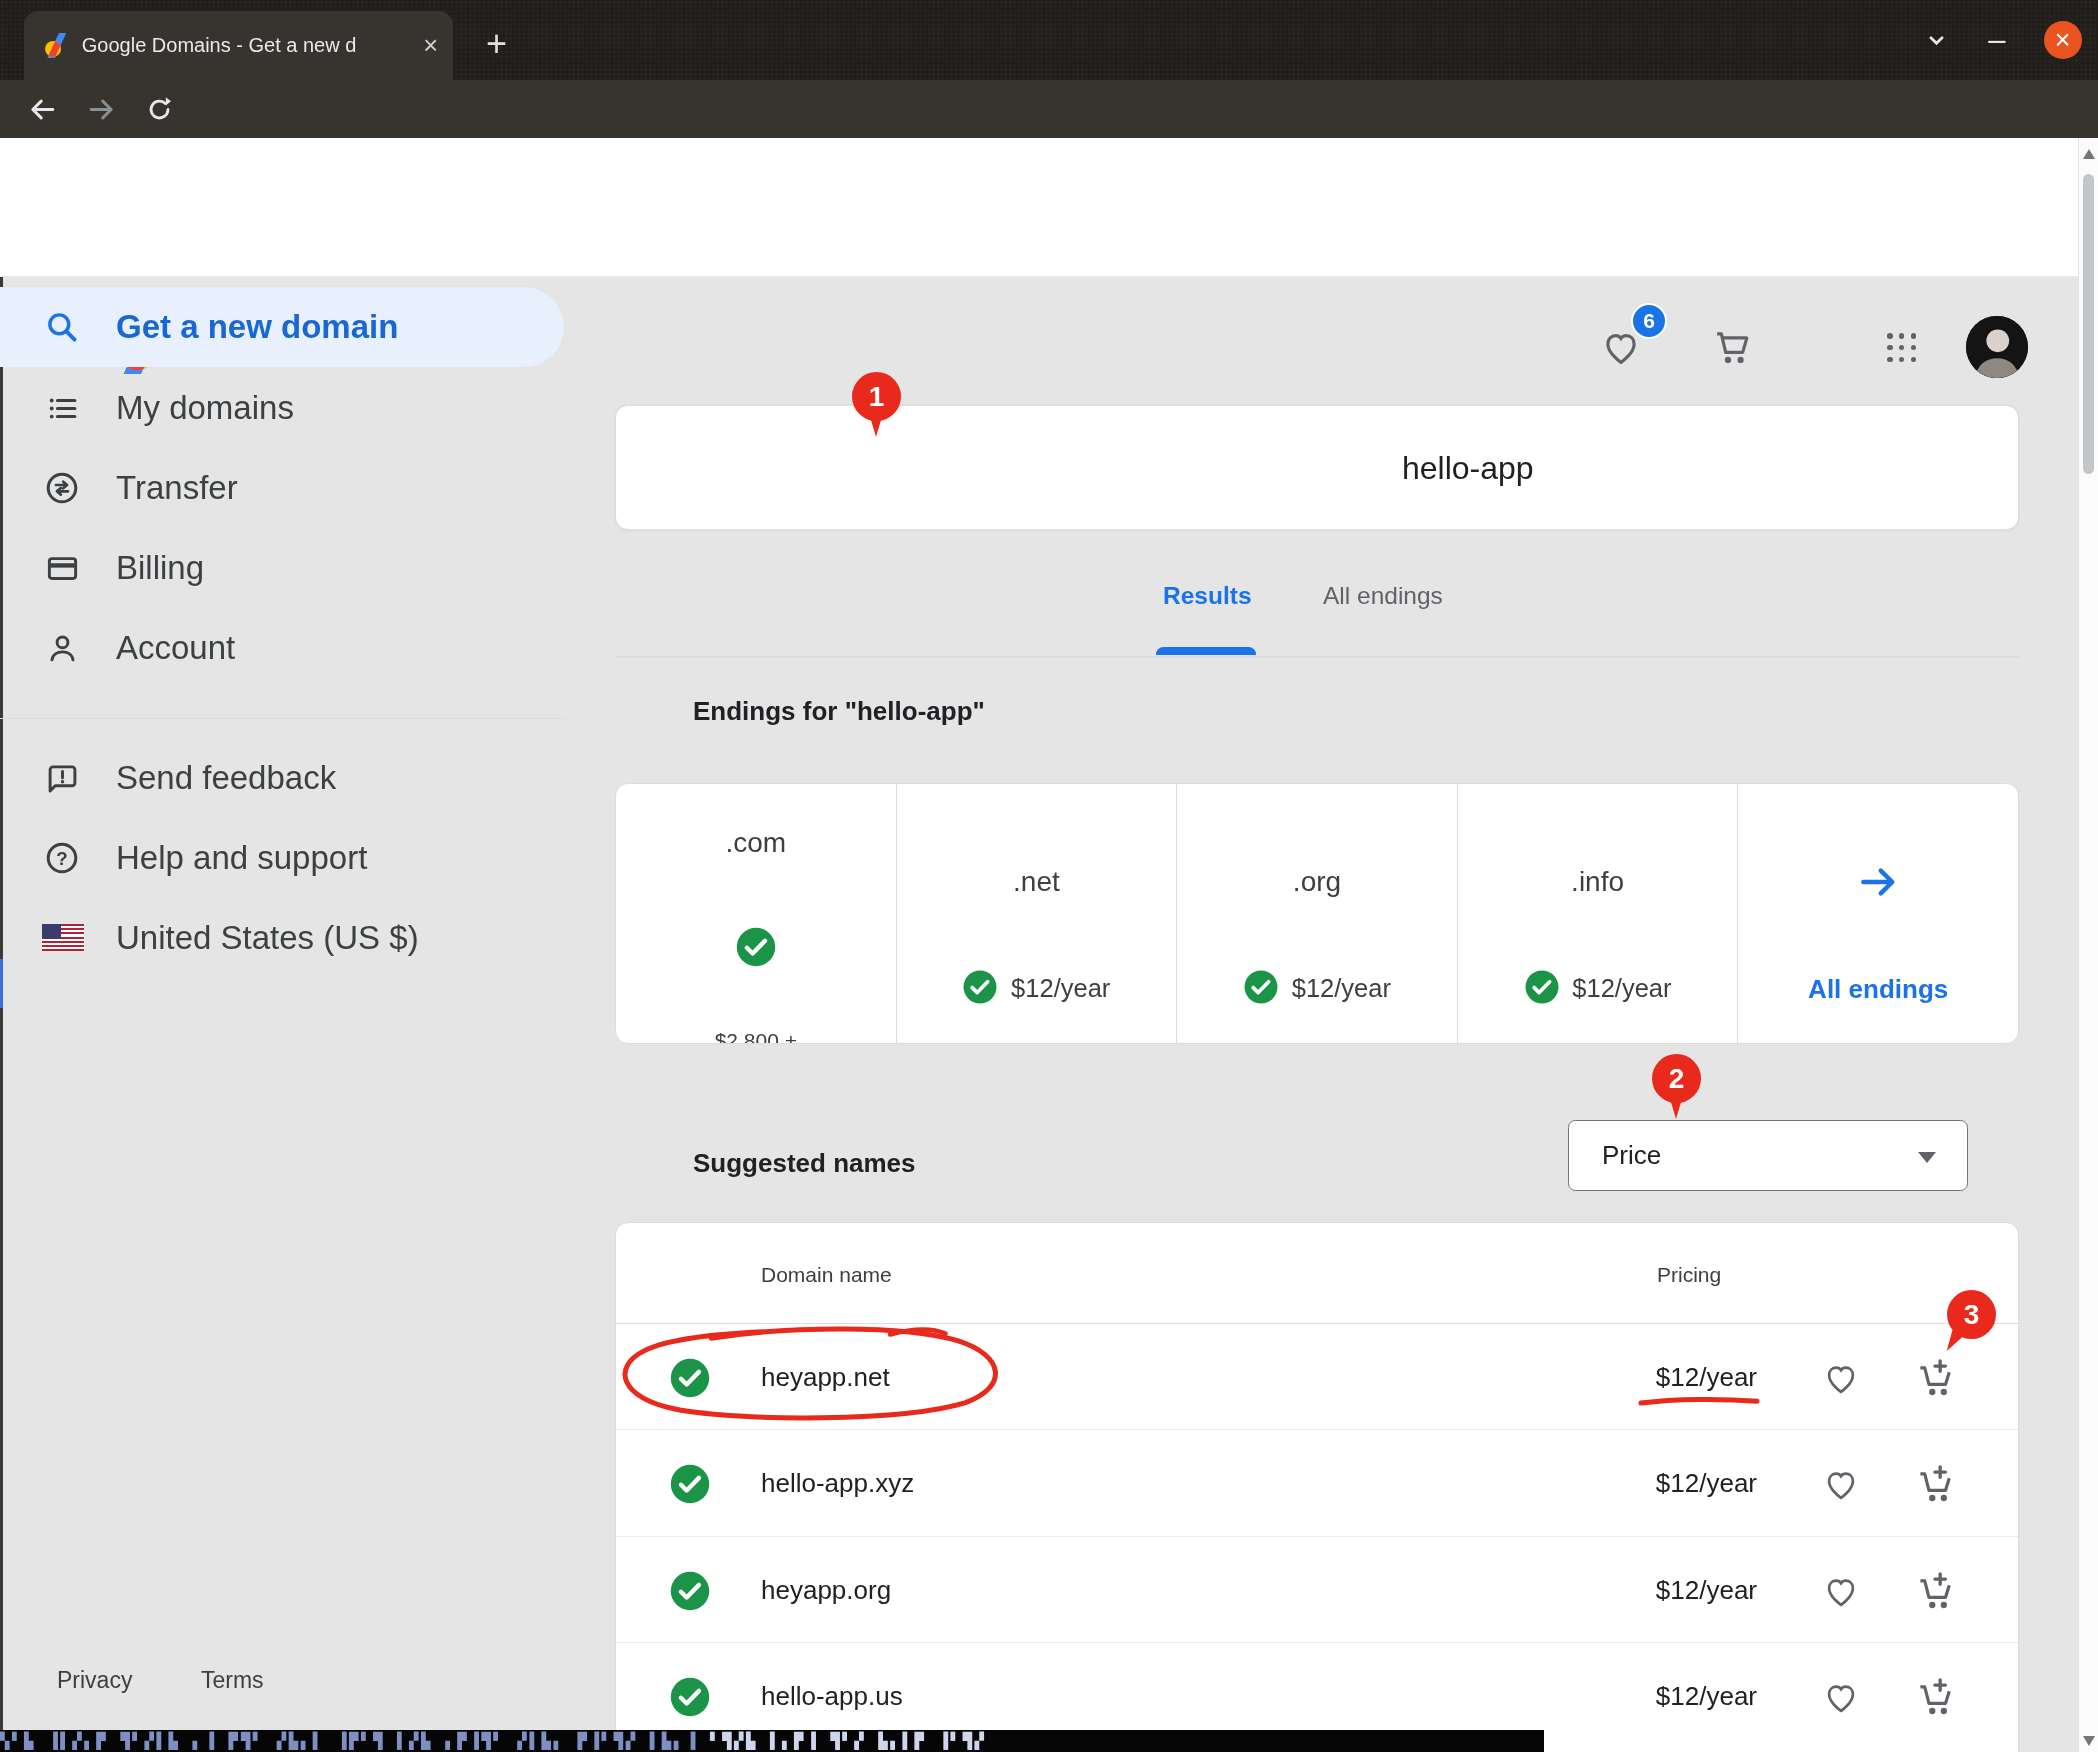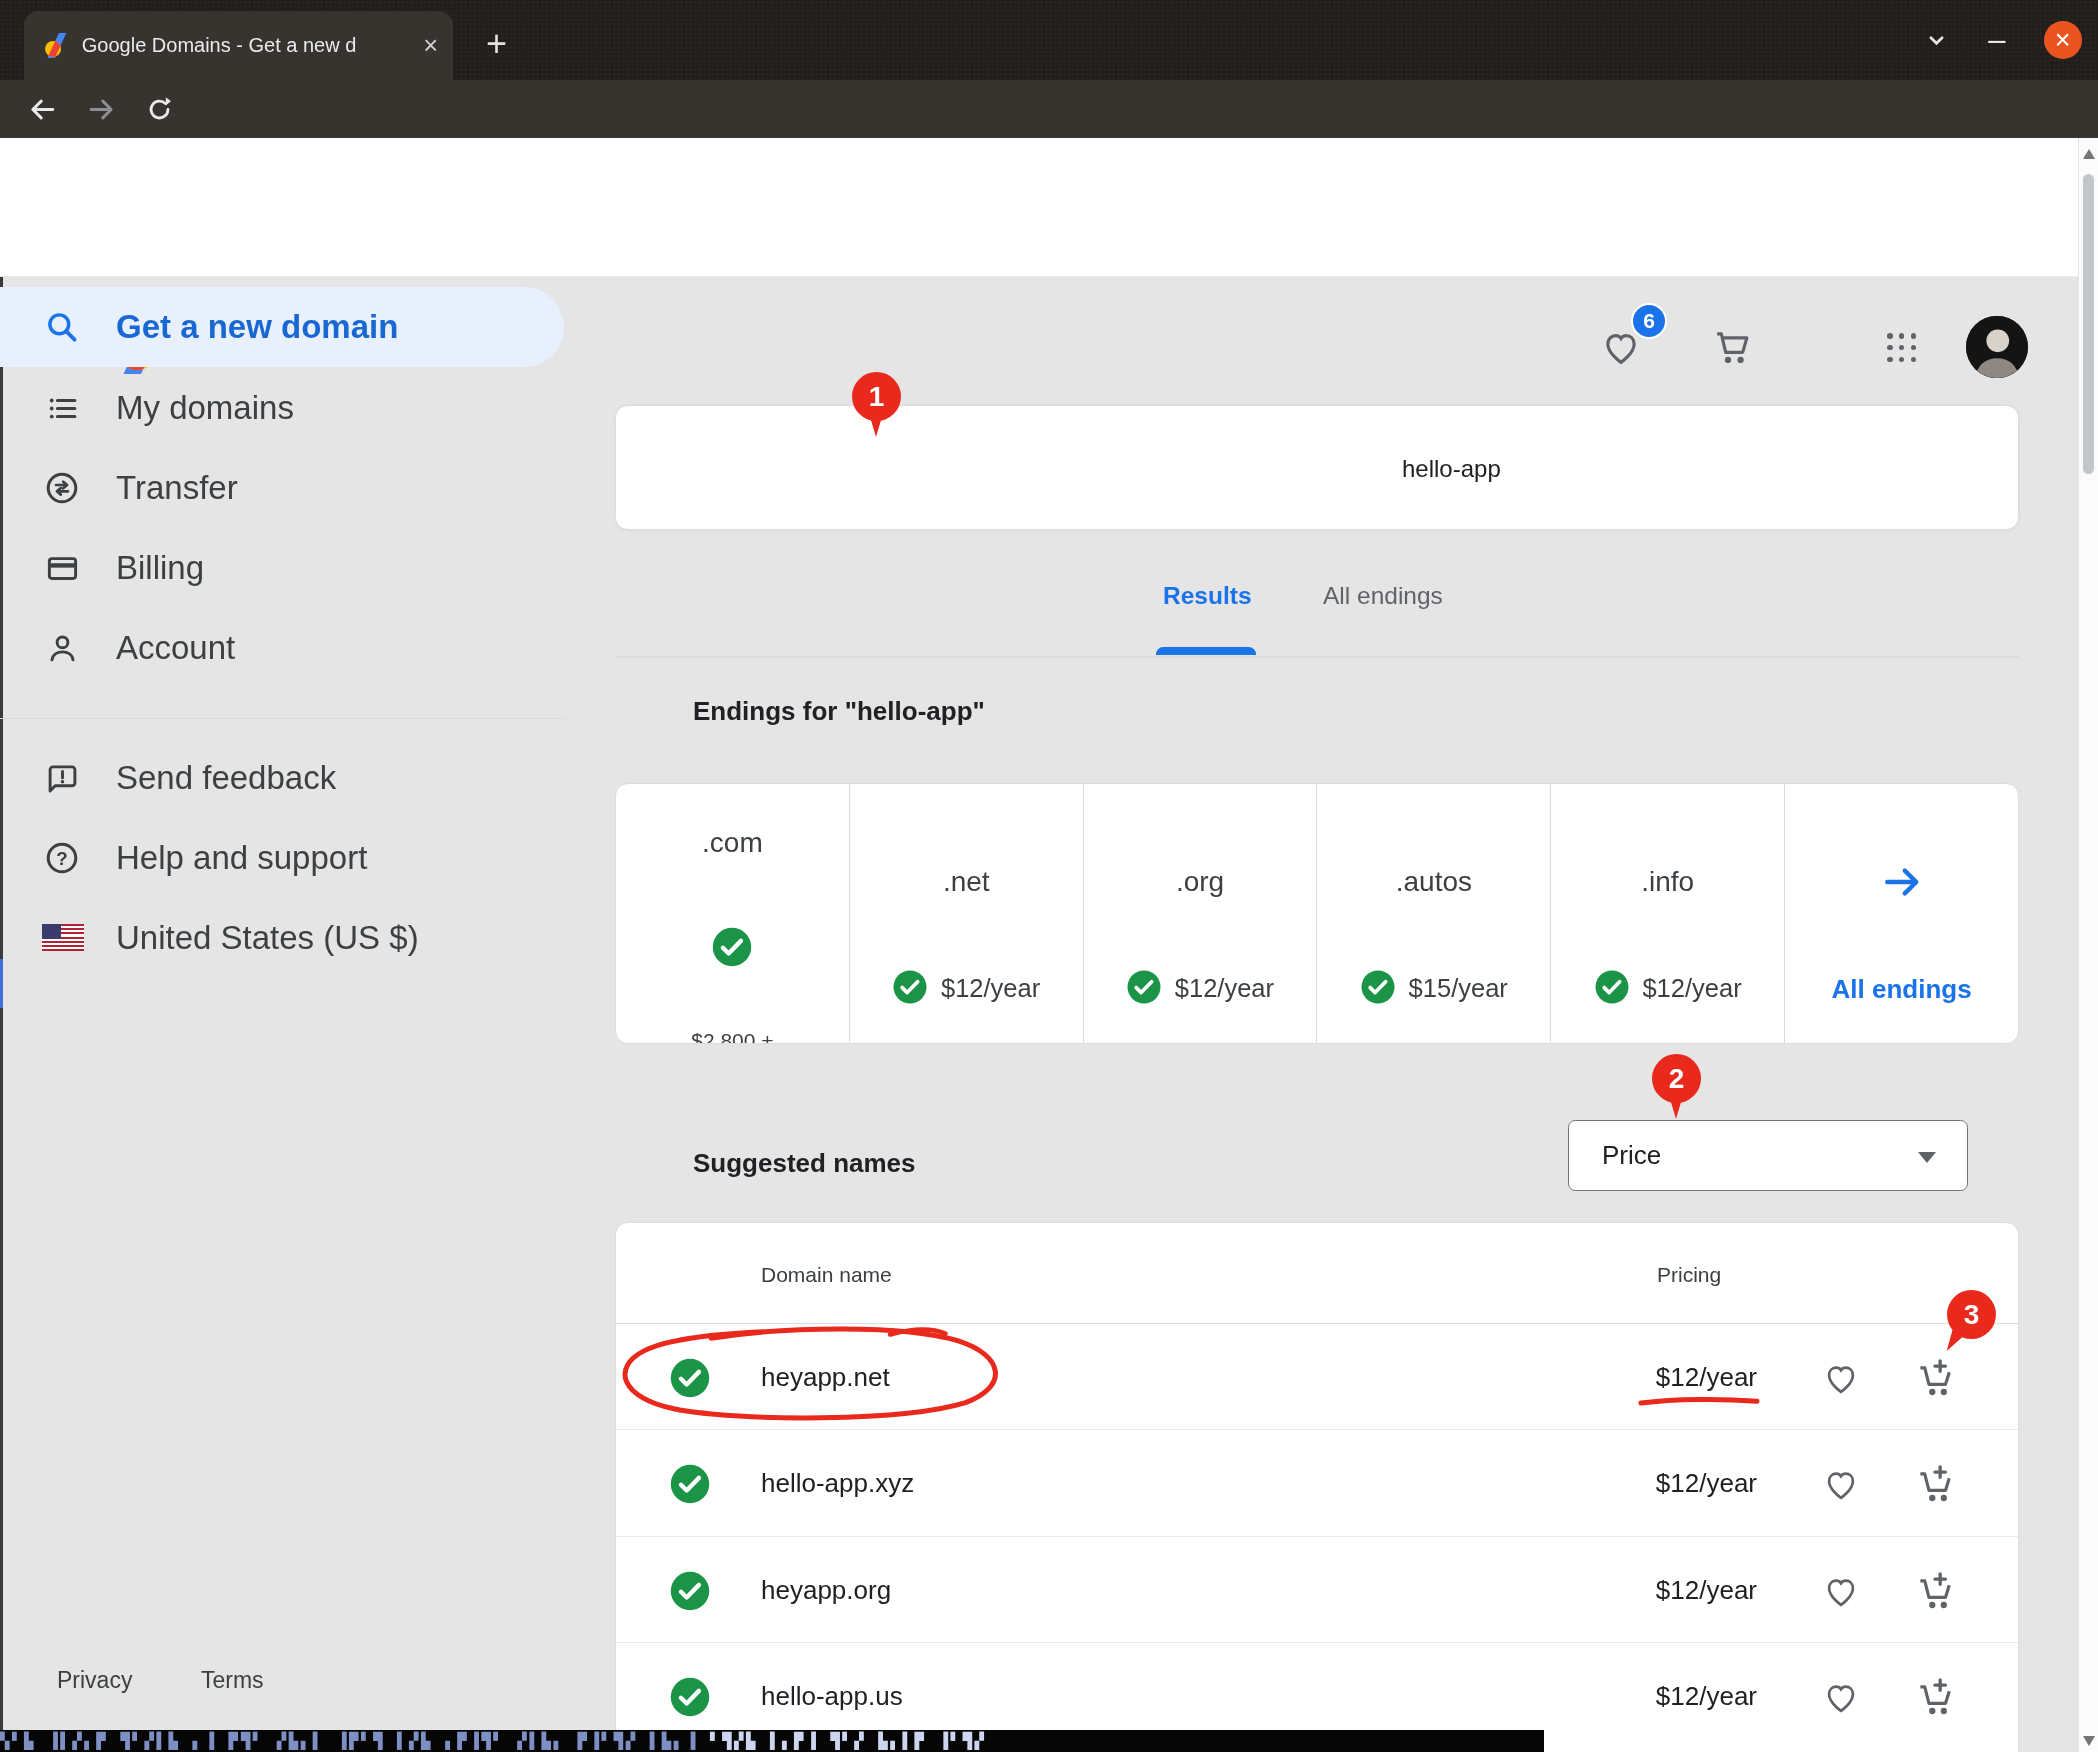--- a/index.html
+++ b/index.html
@@ -65,21 +65,21 @@
   .flag { position:absolute; left:42px; width:42px; height:27px;
     background:repeating-linear-gradient(#b22234 0 2.1px,#fff 2.1px 4.2px); position:absolute; }
   .flag::after { content:""; position:absolute; left:0; top:0; width:19px; height:14.5px; background:#3c3b6e; }
   .side-footer { position:absolute; top:1667px; font-size:23px; color:#3c4043; }
 
   
   .searchbox { position:absolute; left:615px; top:405px; width:1404px; height:125px; border:0.9px solid #dadce0;
     border-radius:12.7px; background:#fff; box-shadow:0 0.9px 2.7px rgba(60,64,67,.06); display:flex; align-items:center; }
   .searchbox .sq { position:absolute; left:678px; top:448px; }
   .search-value { position:absolute; left:786px; top:0; height:125px; display:flex; align-items:center;
-    font-size:24px; color:#202124; }
+    font-size:32px; color:#202124; }
 
   
   .pin { position:absolute; width:49px; height:49px; border-radius:50%; background:#e8291c; color:#fff;
     font-size:28px; font-weight:700; display:flex; align-items:center; justify-content:center; z-index:30; }
   .pin::after { content:""; position:absolute; top:38px; left:50%; margin-left:-8.2px;
     border:8.2px solid transparent; border-top:27px solid #e8291c; }
   .pin.tail-left::after { left:5.5px; margin-left:0; transform:rotate(32deg); transform-origin:top center; }
 
   
   .rtab { position:absolute; top:582px; font-size:24.5px; }
@@ -413,30 +413,20 @@
         <span class="tld">.org</span>
         <span class="prow">
             <span><svg width="36" height="36" viewBox="0 0 24 24">
                 <circle cx="12" cy="12" r="11" fill="#1b9447"></circle>
                 <path d="M6.8 12.4l3.3 3.3 7-7.2" fill="none" stroke="#fff" stroke-width="2.5" stroke-linecap="round" stroke-linejoin="round"></path>
               </svg></span>
             <span class="price">$12/year</span>
           </span>
       </div>
       <div class="cell">
-        <span class="tld">.autos</span>
-        <span class="prow">
-            <span><svg width="36" height="36" viewBox="0 0 24 24">
-                <circle cx="12" cy="12" r="11" fill="#1b9447"></circle>
-                <path d="M6.8 12.4l3.3 3.3 7-7.2" fill="none" stroke="#fff" stroke-width="2.5" stroke-linecap="round" stroke-linejoin="round"></path>
-              </svg></span>
-            <span class="price">$15/year</span>
-          </span>
-      </div>
-      <div class="cell">
         <span class="tld">.info</span>
         <span class="prow">
             <span><svg width="36" height="36" viewBox="0 0 24 24">
                 <circle cx="12" cy="12" r="11" fill="#1b9447"></circle>
                 <path d="M6.8 12.4l3.3 3.3 7-7.2" fill="none" stroke="#fff" stroke-width="2.5" stroke-linecap="round" stroke-linejoin="round"></path>
               </svg></span>
             <span class="price">$12/year</span>
           </span>
       </div>
       <div class="cell">

